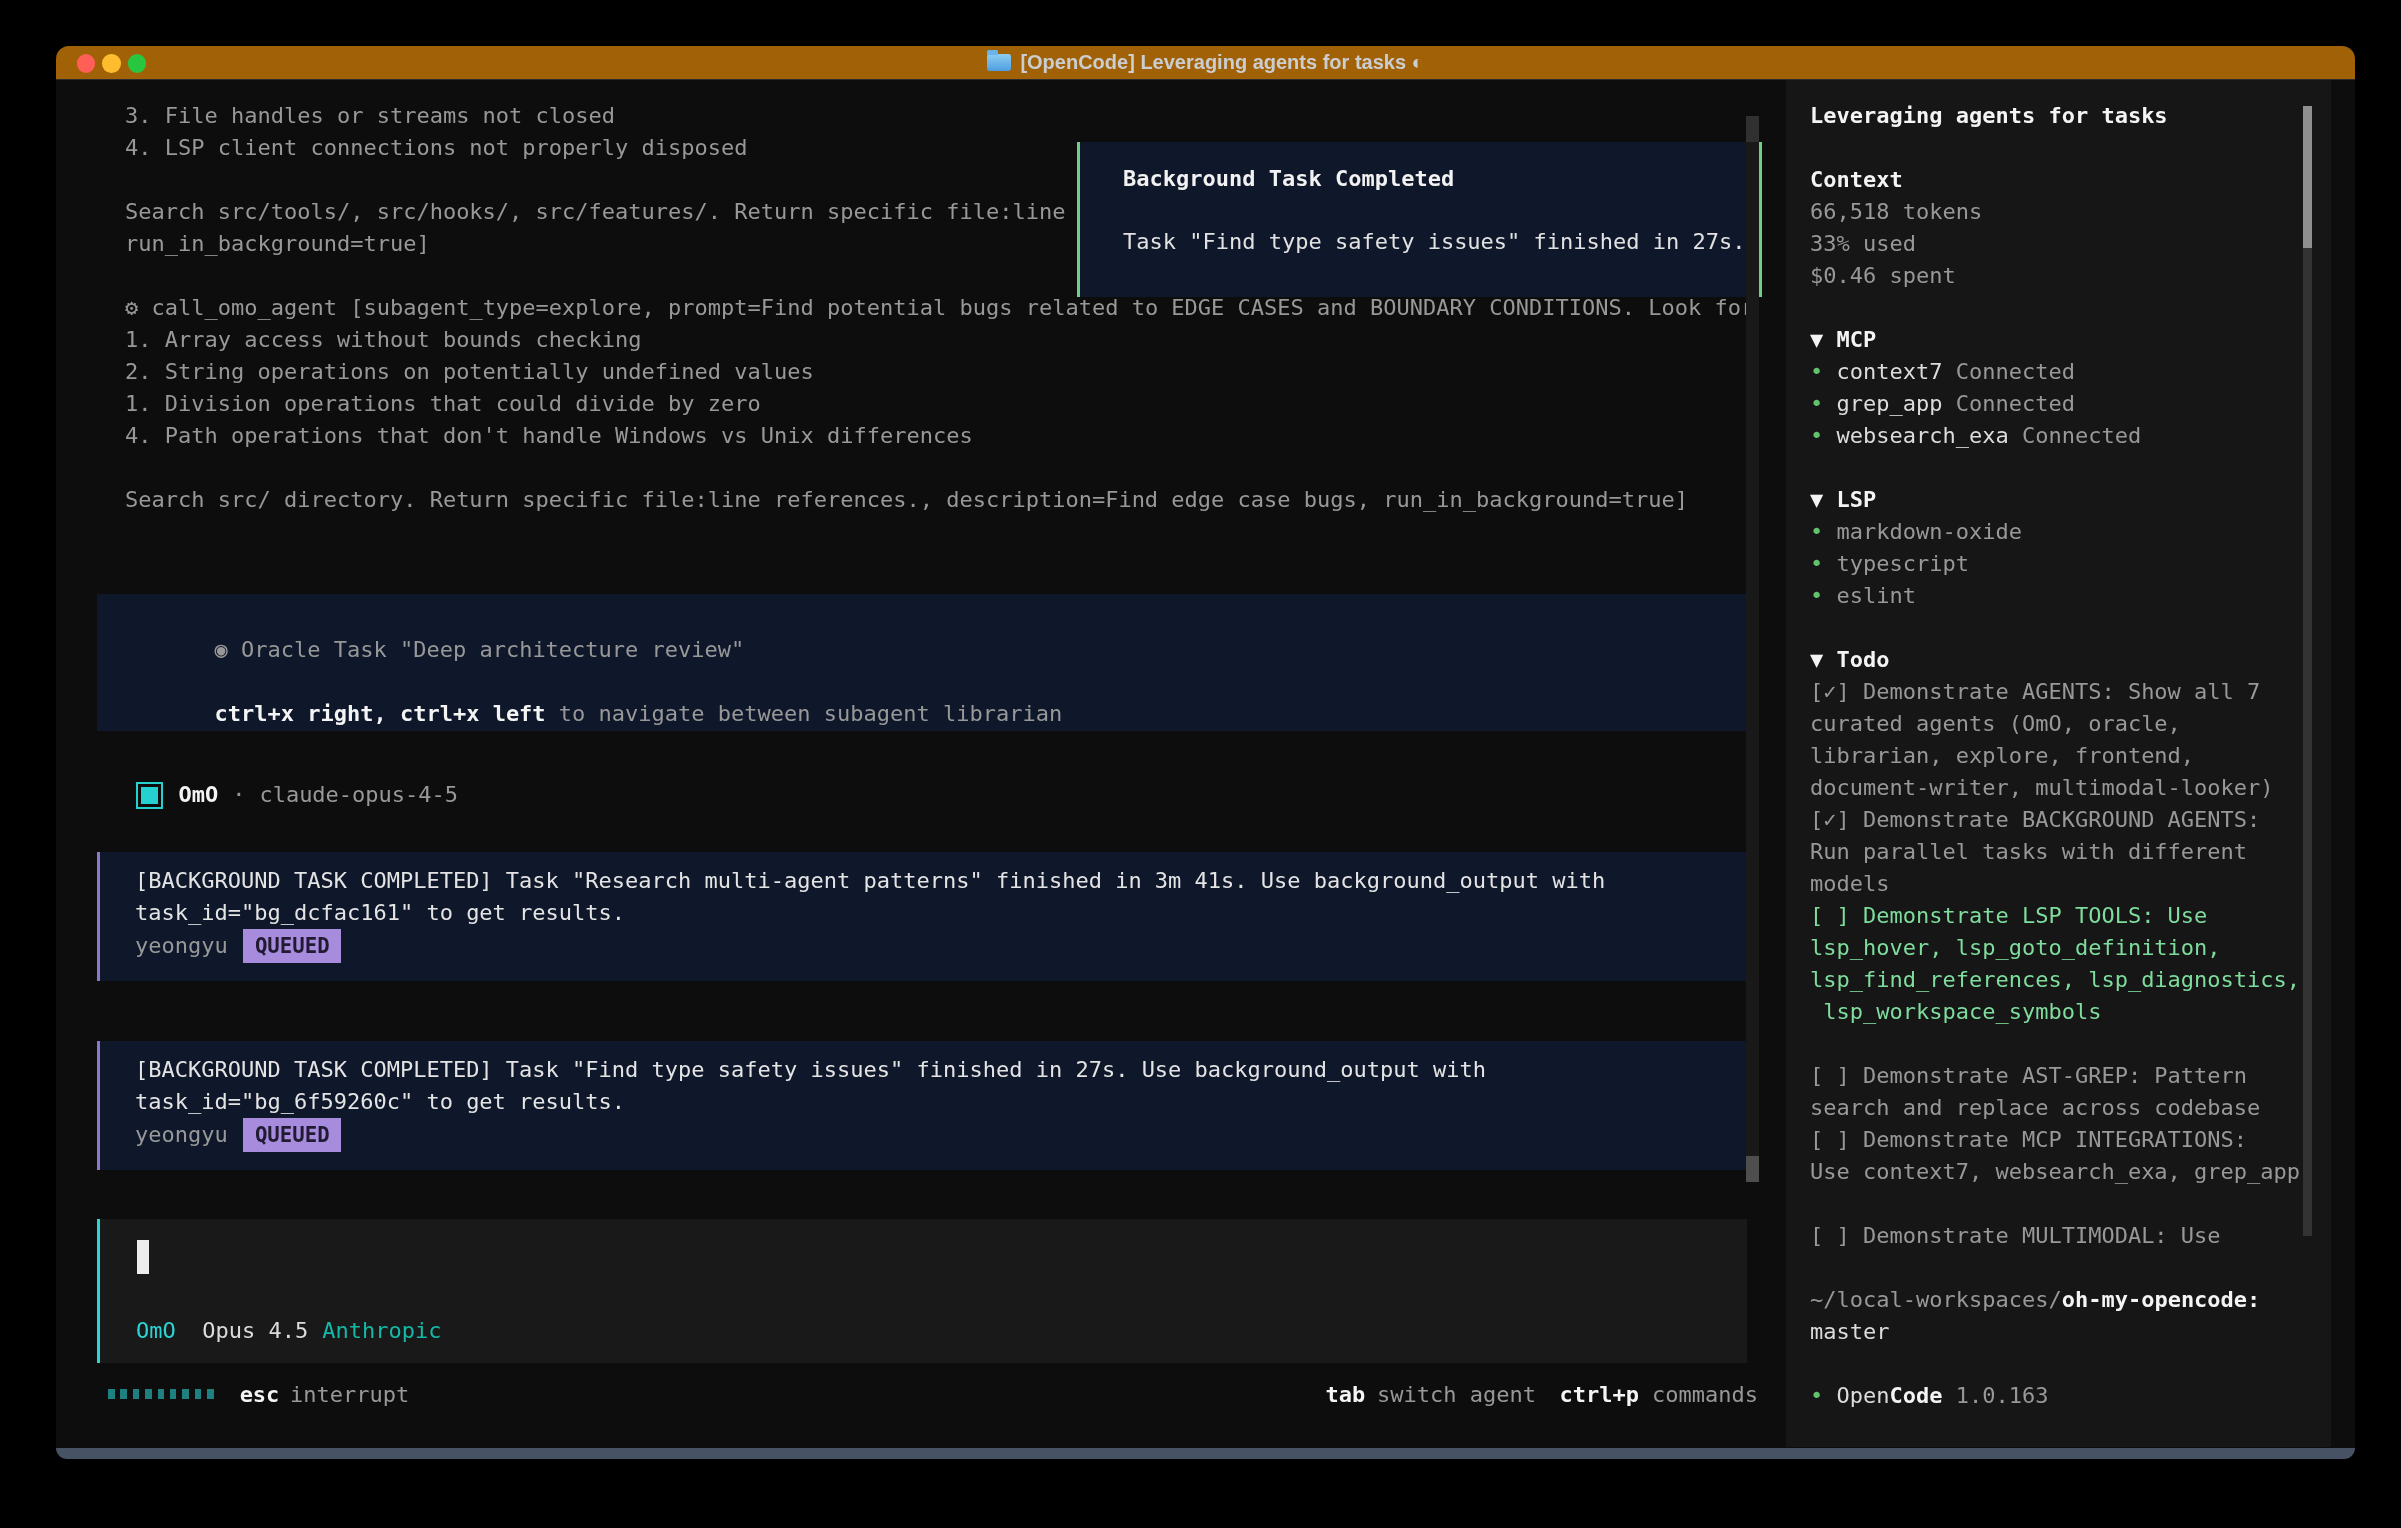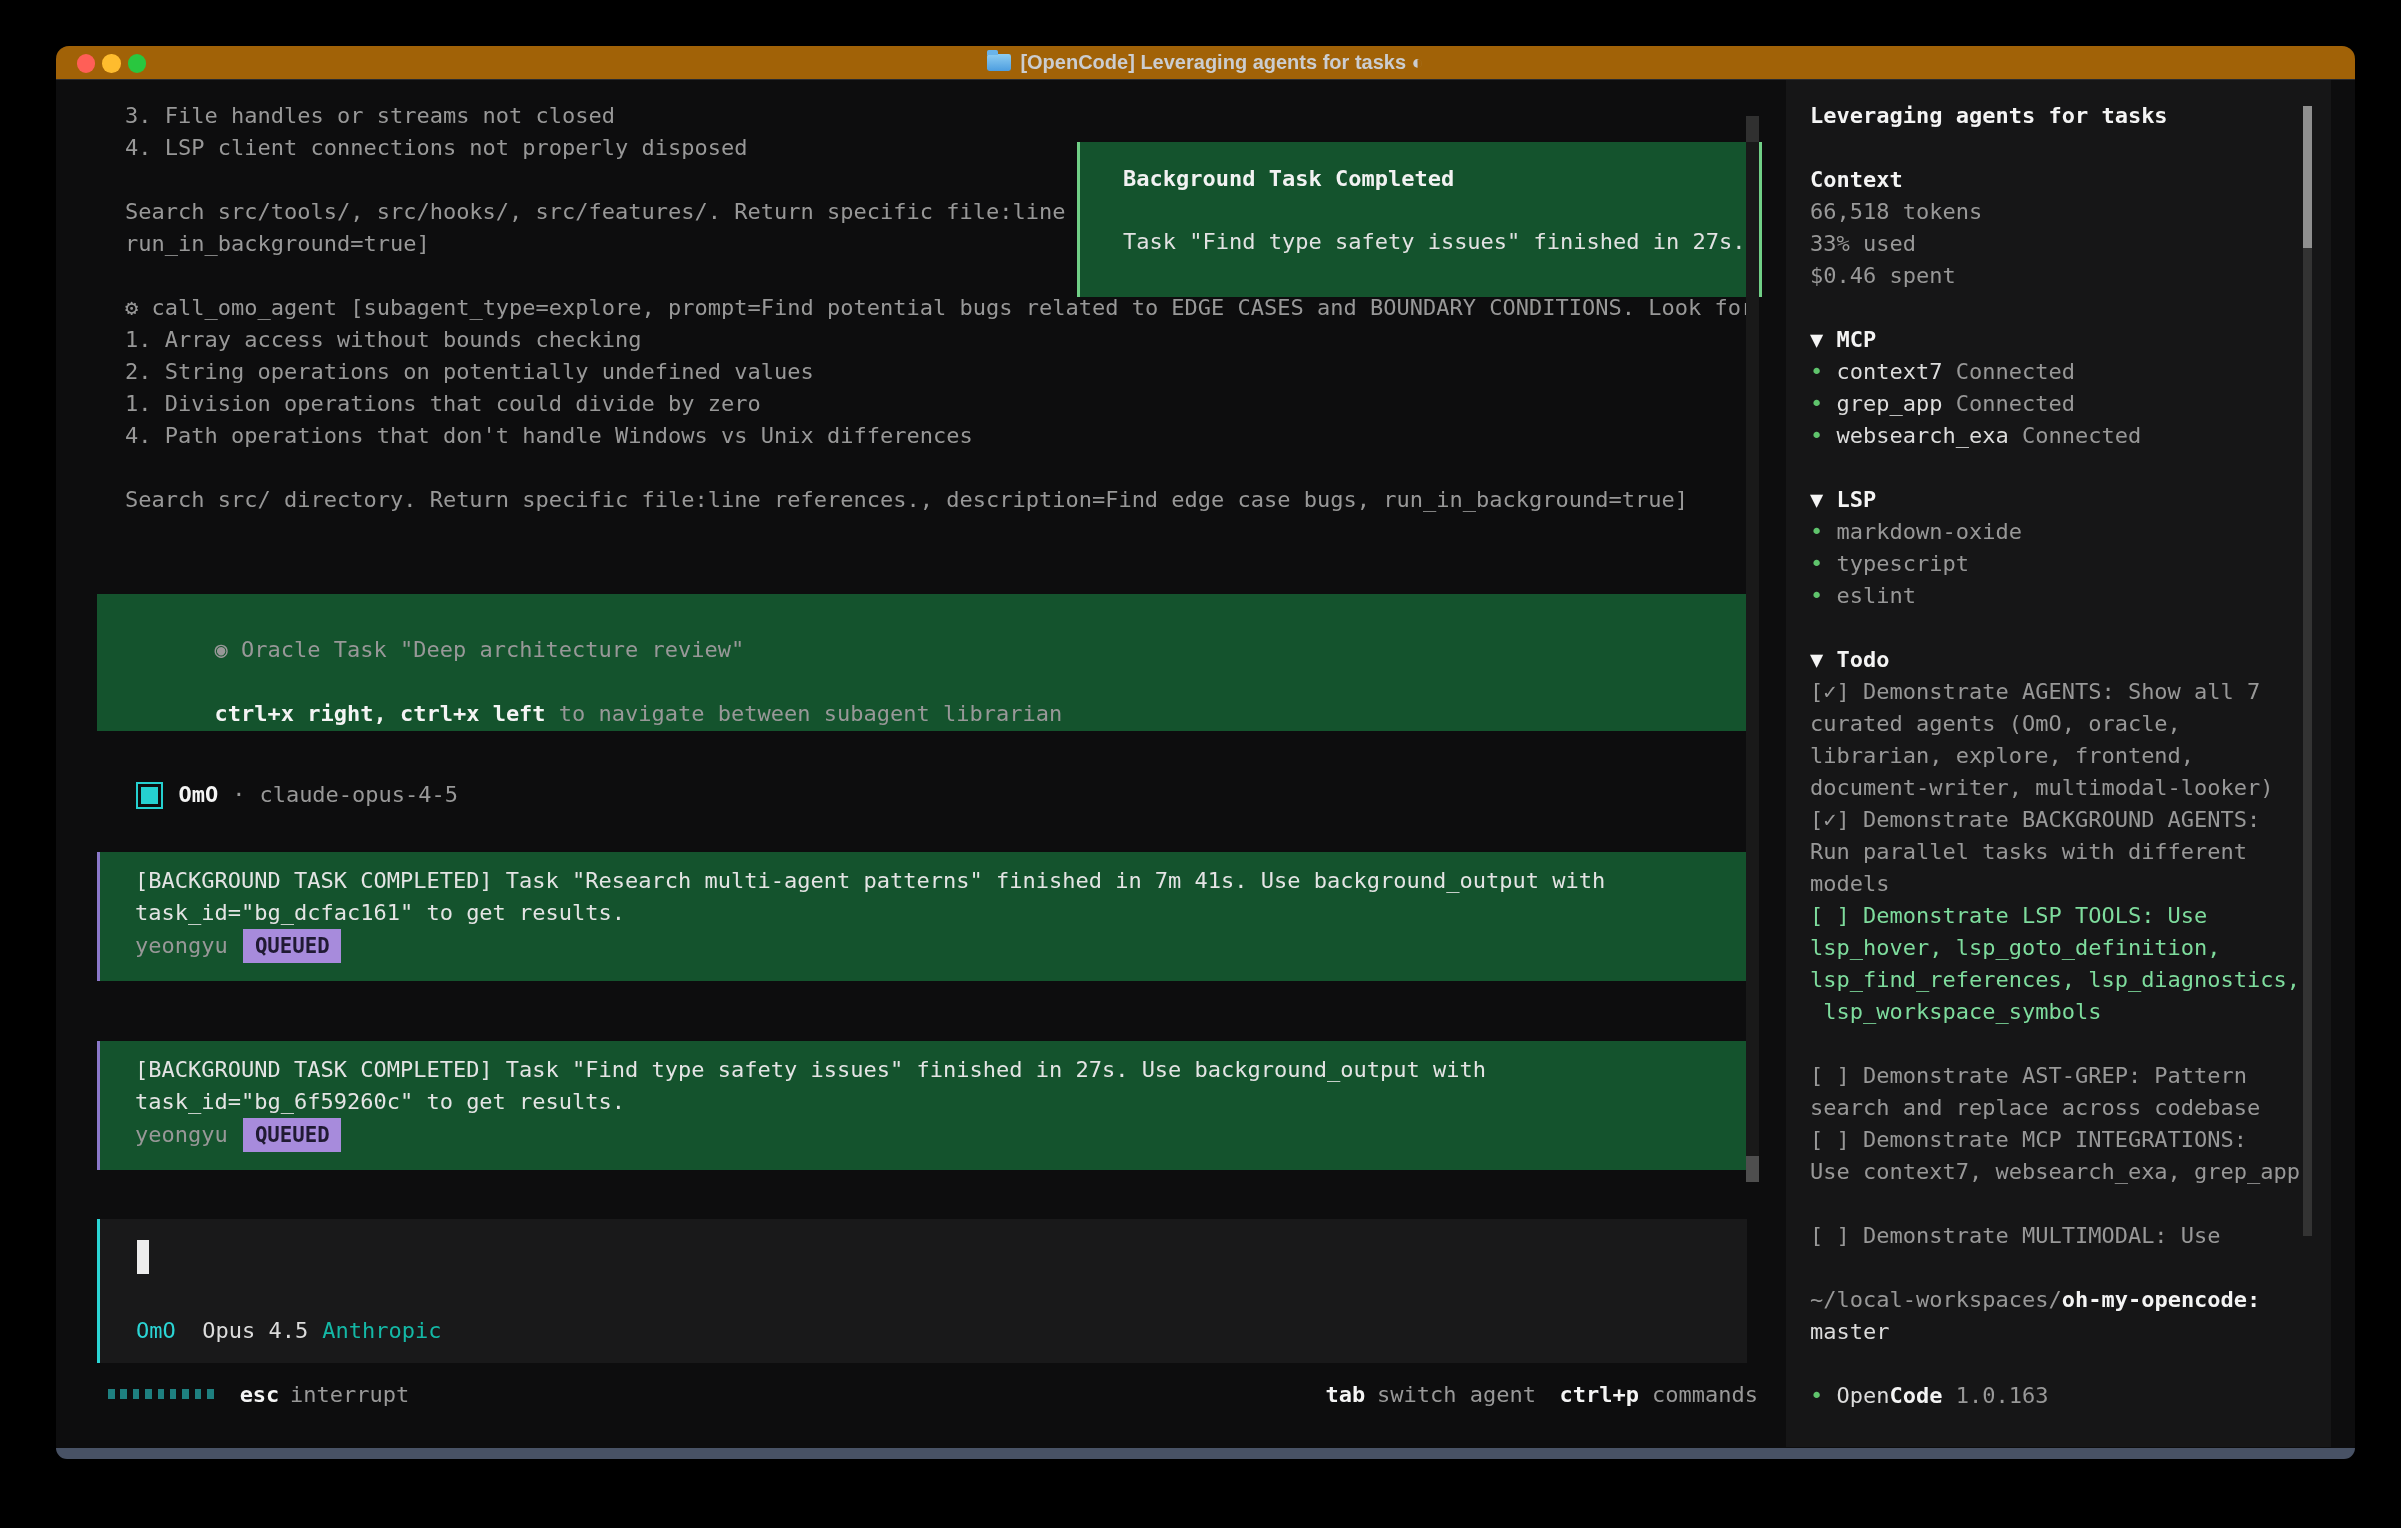--- a/index.html
+++ b/index.html
@@ -23,21 +23,21 @@
   
   .tlines { position:absolute; }
   .tline { height:32px; line-height:32px; font-size:22px; white-space:pre; }
   .c-d  { color:#989898; }
   .c-w  { color:#dcdcdc; }
   .c-bw { color:#f4f4f4; font-weight:700; }
   .c-g  { color:#7edc9d; }
   .c-gb { color:#5fc46c; }
   .c-cy { color:#2bd5d5; }
 
-  .panel { position:absolute; background:#14532d; }
+  .panel { position:absolute; background:#0f172a; }
   .notif { left:1077px; top:142px; width:685px; height:155px;
            border-left:3px solid #70cf86; border-right:3px solid #70cf86; }
   .notif .ttl { position:absolute; left:43px; top:23.6px; font-size:22px; font-weight:700; color:#f2f2f2; }
   .notif .bdy { position:absolute; left:43px; top:87px; font-size:22px; color:#e2e2e2; }
 
   .oracle { left:97px; top:594px; width:1650px; height:137px; }
   .oracle .l1 { position:absolute; left:38px; top:8.3px; }
   .oracle .l2 { position:absolute; left:38px; top:72px; }
 
   .agent-row { position:absolute; left:136px; top:779px; display:flex; align-items:center; }
@@ -123,21 +123,21 @@
   </div>
 
   <div class="agent-row tline">
     <div class="omo-icon"><div class="in"></div></div>
     <span class="c-bw">OmO</span>
     <span class="c-d" style="margin:0 14px;">·</span>
     <span class="c-d">claude-opus-4-5</span>
   </div>
 
   <div class="panel task" style="top:852px;">
-    <div class="l" style="top:13px;">[BACKGROUND TASK COMPLETED] Task "Research multi-agent patterns" finished in 7m 41s. Use background_output with</div>
+    <div class="l" style="top:13px;">[BACKGROUND TASK COMPLETED] Task "Research multi-agent patterns" finished in 3m 41s. Use background_output with</div>
     <div class="l" style="top:45px;">task_id="bg_dcfac161" to get results.</div>
     <div class="l row3" style="top:77px;">
       <span class="c-d">yeongyu</span>
       <span class="badge">QUEUED</span>
     </div>
   </div>
 
   <div class="panel task" style="top:1041px;">
     <div class="l" style="top:13px;">[BACKGROUND TASK COMPLETED] Task "Find type safety issues" finished in 27s. Use background_output with</div>
     <div class="l" style="top:45px;">task_id="bg_6f59260c" to get results.</div>

